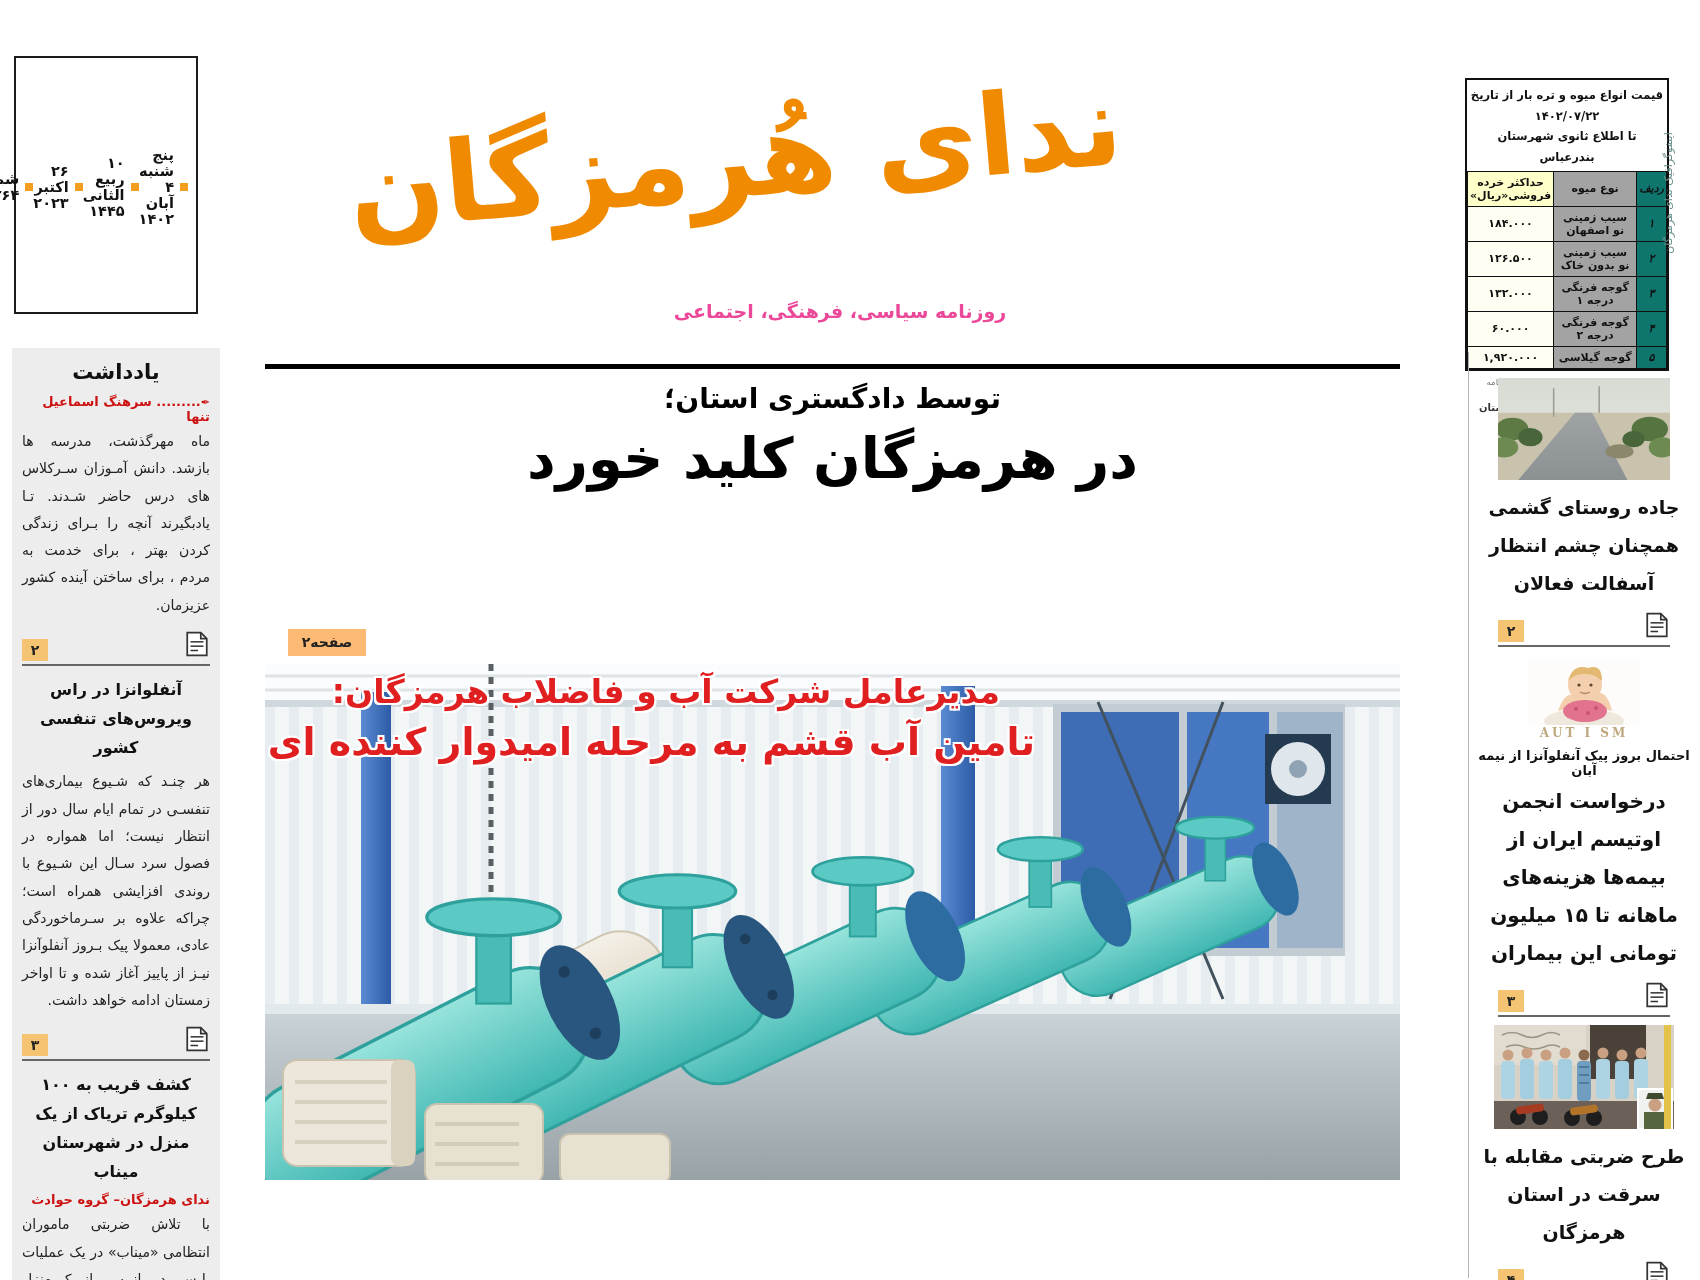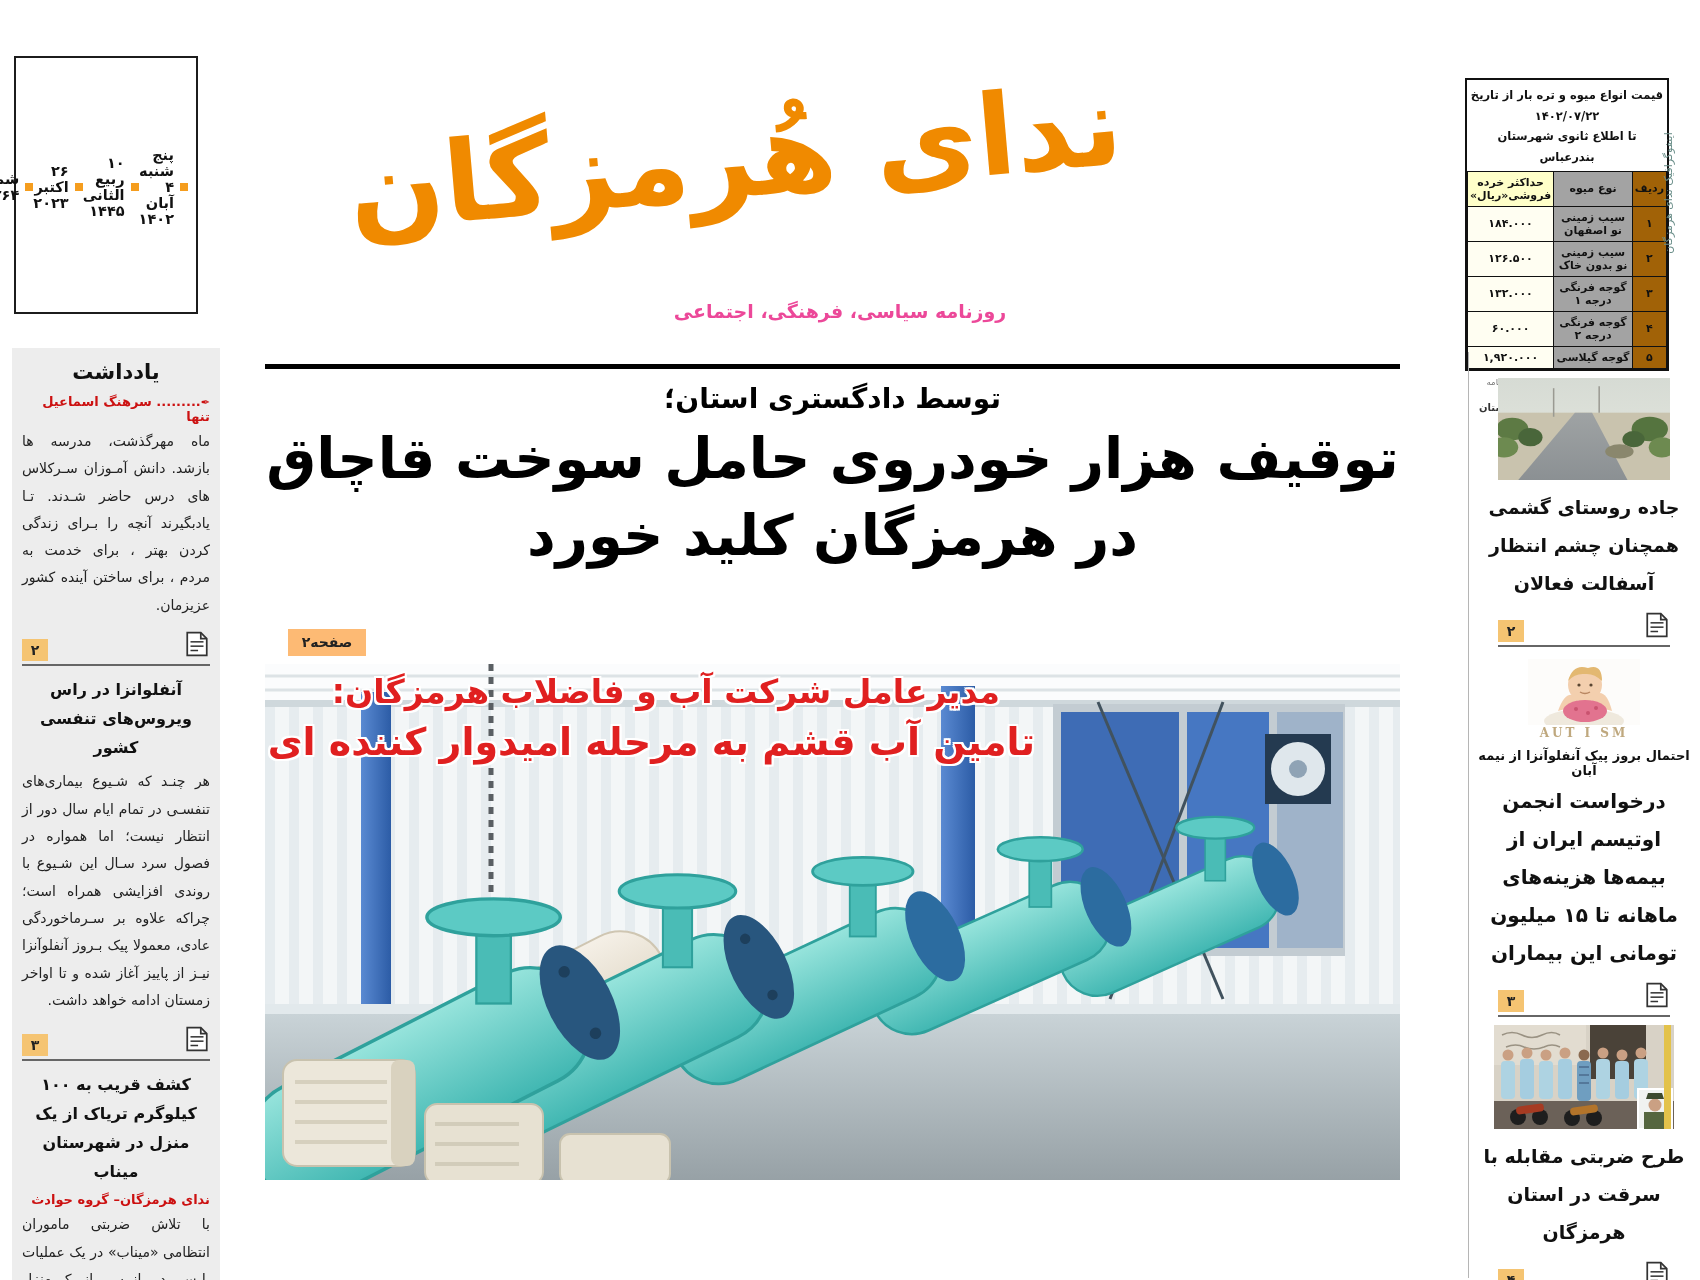--- a/index.html
+++ b/index.html
@@ -20,21 +20,21 @@
     white-space:nowrap; }
   .masthead-sub { position:absolute; left:630px; top:300px; width:420px; text-align:center;
     font-size:19px; font-weight:bold; color:#ec4899; }
 
   
   .price-wrap { position:absolute; left:1465px; top:78px; width:204px; }
   .price-box { border:2px solid #111; background:#fff; }
   .price-title { font-size:11.5px; font-weight:bold; text-align:center; line-height:1.8; padding:5px 3px 3px; color:#111; }
   table.price { width:100%; border-collapse:collapse; }
   table.price td, table.price th { border:1.5px solid #111; font-size:11px; font-weight:bold; text-align:center; padding:4px 2px; color:#111; }
-  th.h-radif, td.c-radif { width:30px; background:#a16207; }
+  th.h-radif, td.c-radif { width:30px; background:#0f766e;font-style:italic; }
   th.h-name,  td.c-name  { width:92px; background:#a3a3a3; font-size:10.5px; }
   th.h-price { background:#ffffc9; font-size:10px; }
   td.c-price { background:#fffef2; font-size:12px; }
   .price-foot { font-size:8.5px; color:#777; text-align:center; margin-top:6px; }
   .price-src  { font-size:10px; color:#333; font-weight:bold; text-align:center; margin-top:5px; }
   .info-label { position:absolute; left:1575px; top:185px; width:190px; height:16px;
     transform:rotate(-90deg); text-align:center; font-size:11px; color:#6b8f8a; }
 
   
   .rule-double { position:absolute; left:265px; top:364px; width:1135px; height:5px;
@@ -162,21 +162,20 @@
         </table>
     </div>
     <div class="price-foot">برای دریافت اطلاعات بیشتر به سایت روزنامه www.ndhb.ir مراجعه کنید</div>
     <div class="price-src">منبع : سازمان جهادکشاورزی استان هرمزگان</div>
   </div>
   <div class="info-label">اینفوگرافیک ندای هرمزگان</div>
 
   <div class="rule-double"></div>
   <div class="lead-kicker">توسط دادگستری استان؛</div>
   <div class="lead-headline">
-    <div>توقیف هزار خودروی حامل سوخت قاچاق</div>
     <div>در هرمزگان کلید خورد</div>
   </div>
   <div class="page-tag">صفحه۲</div>
 
   <div class="photo">
     <svg viewBox="0 0 1135 516" width="1135" height="516" preserveAspectRatio="none">
       <defs>
         <pattern id="corr" width="24" height="10" patternUnits="userSpaceOnUse">
           <rect width="24" height="10" fill="#f3f6f7"></rect>
             <rect width="10" height="10" fill="#e6ecef"></rect>

